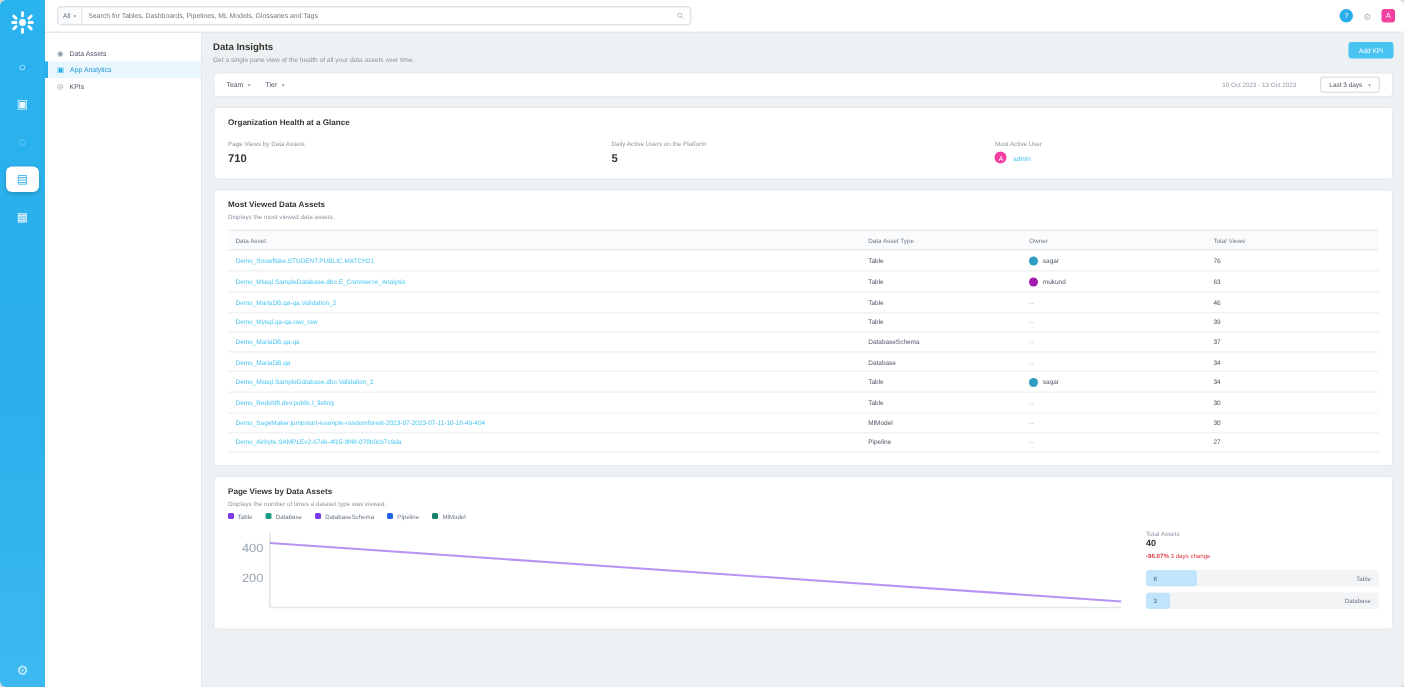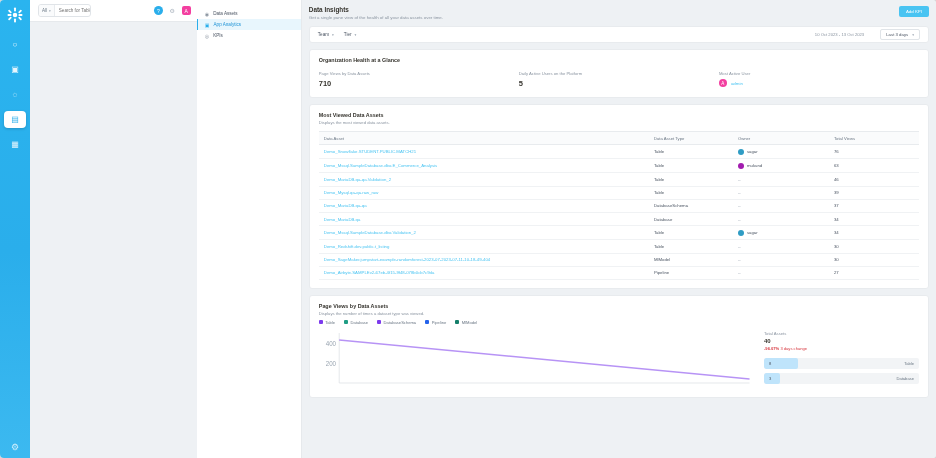--- a/index.html
+++ b/index.html
@@ -50,21 +50,21 @@
     position: absolute;
     bottom: 6px; left: 0; right: 0;
     display: flex; justify-content: center;
   }
   .rail-bottom .gl { font-size: 9px; color: #cdeefc; }
 
   
   .right {
     flex: 1;
     display: flex;
-    flex-direction: row;
+    flex-direction: column;
     min-width: 0;
     background: #eef1f4;
   }
 
   
   .topbar {
     height: 22px;
     background: #ffffff;
     border-bottom: 1px solid #e6e9ec;
     display: flex;

